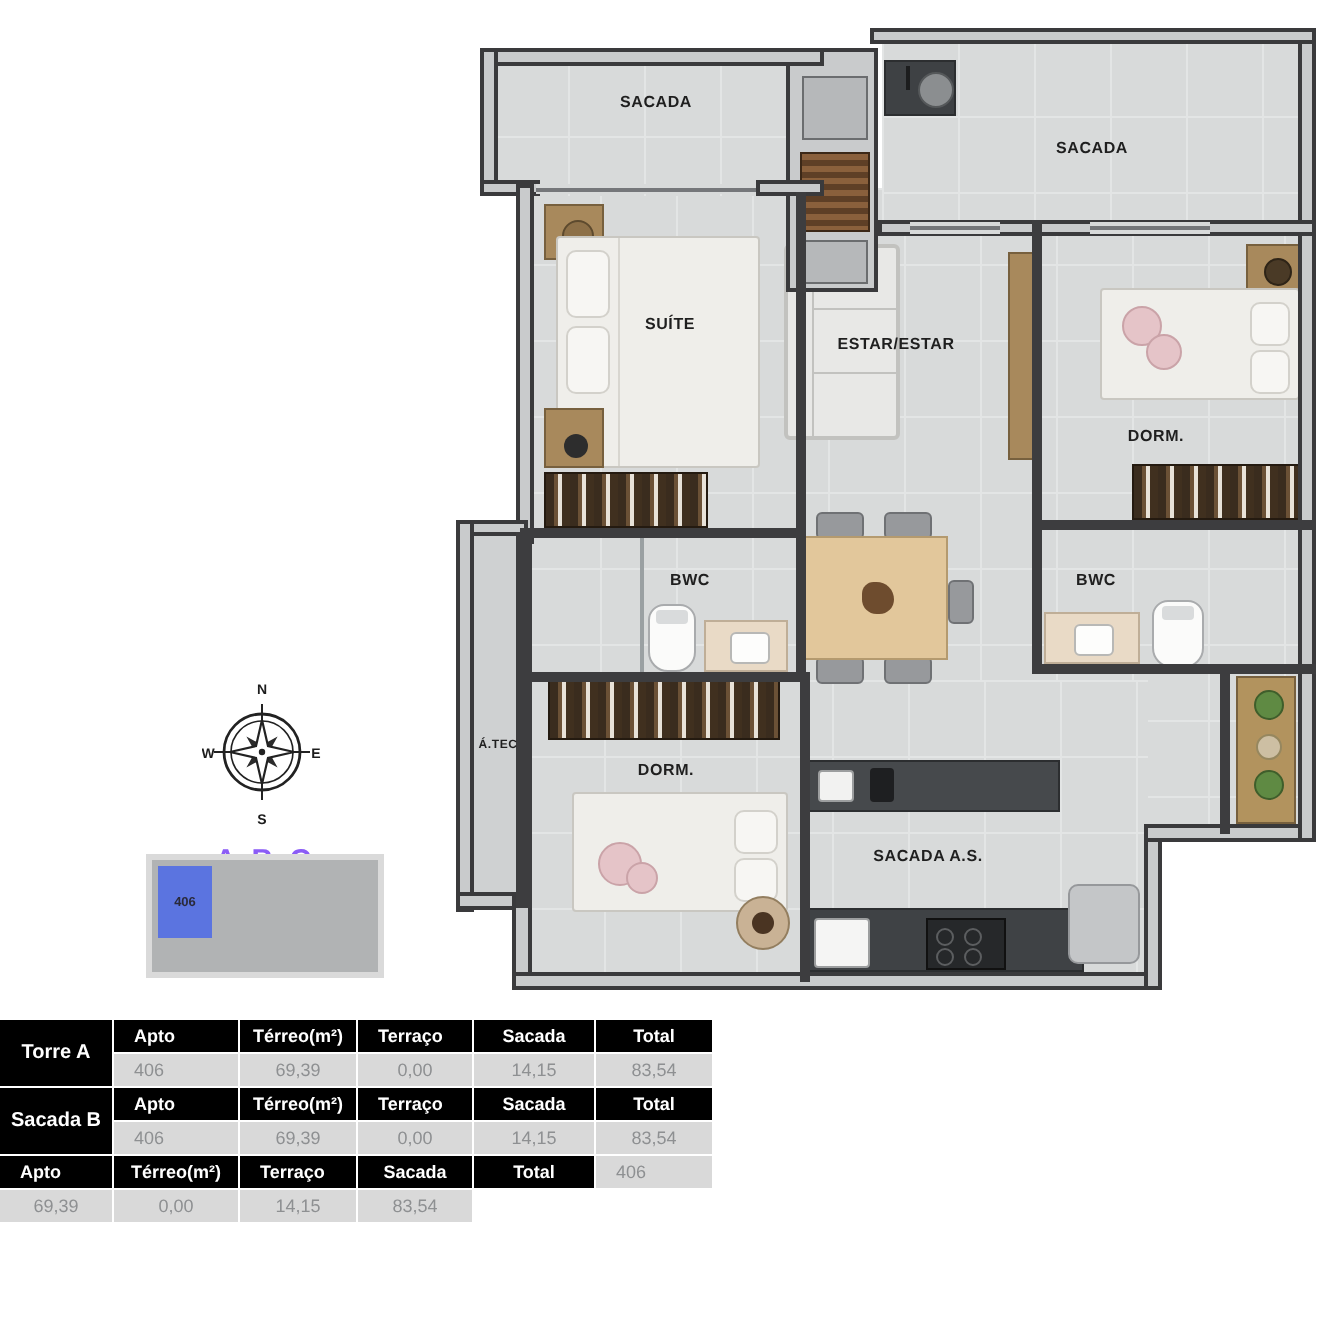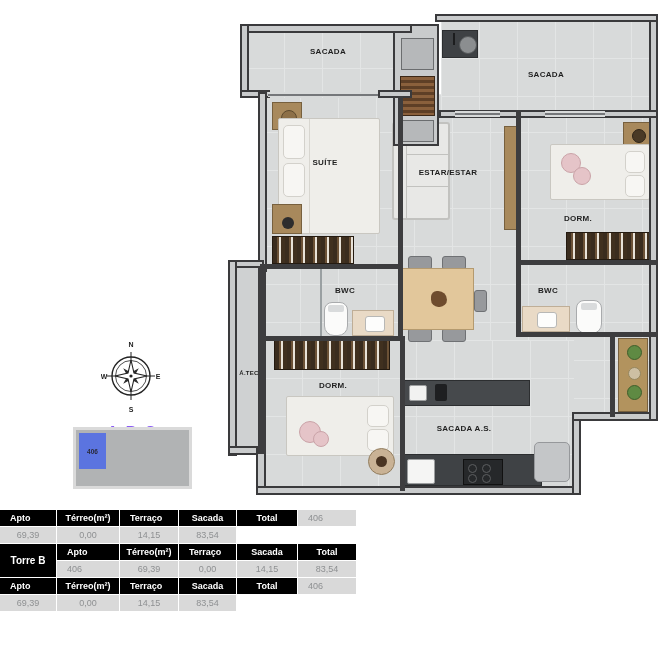--- a/index.html
+++ b/index.html
@@ -186,21 +186,21 @@
   <div class="abs wall" style="left:32px;top:322px;width:143px;height:5px;"></div>
   <div class="abs wall" style="left:288px;top:96px;width:5px;height:155px;"></div>
   <div class="abs wall" style="left:288px;top:246px;width:142px;height:5px;"></div>
   <div class="abs wall" style="left:288px;top:318px;width:142px;height:5px;"></div>
   <div class="abs wall" style="left:288px;top:246px;width:5px;height:77px;"></div>
   <div class="abs wall" style="left:172px;top:322px;width:5px;height:155px;"></div>
   <div class="abs wall" style="left:382px;top:318px;width:5px;height:85px;"></div>
 
   <div class="abs roomlabel" style="left:100px;top:37px;">SACADA</div>
   <div class="abs roomlabel" style="left:318px;top:60px;">SACADA</div>
-  <div class="abs roomlabel" style="left:97px;top:148px;">SUÍTE</div>
+  <div class="abs roomlabel" style="left:107px;top:148px;">SUÍTE</div>
   <div class="abs roomlabel" style="left:220px;top:158px;">ESTAR/ESTAR</div>
   <div class="abs roomlabel" style="left:350px;top:204px;">DORM.</div>
   <div class="abs roomlabel" style="left:117px;top:276px;">BWC</div>
   <div class="abs roomlabel" style="left:320px;top:276px;">BWC</div>
   <div class="abs roomlabel" style="left:21px;top:359px;font-size:6px;">Á.TEC</div>
   <div class="abs roomlabel" style="left:105px;top:371px;">DORM.</div>
   <div class="abs roomlabel" style="left:236px;top:414px;">SACADA A.S.</div>
 </div>
 
 <svg id="compass" class="abs" width="60" height="76" viewBox="0 0 60 76">
@@ -220,34 +220,35 @@
 <div id="abc-label" class="abs">A B C</div>
 <div id="key-rect" class="abs">
   <div id="key-inner">
     <div id="key-unit" class="unit-406">406</div>
   </div>
 </div>
 
 <div id="areas-table" class="abs">
 
   <div class="tgroup">
+    <div class="tcell tower">Torre A</div>
     <div class="tcell th la">Apto</div>
     <div class="tcell th">Térreo(m²)</div>
     <div class="tcell th la">Terraço</div>
     <div class="tcell th">Sacada</div>
     <div class="tcell th">Total</div>
     <div class="tcell tv la">406</div>
     <div class="tcell tv">69,39</div>
     <div class="tcell tv">0,00</div>
     <div class="tcell tv">14,15</div>
     <div class="tcell tv">83,54</div>
   </div>
 
   <div class="tgroup">
-    <div class="tcell tower">Torre B</div>
+    <div class="tcell tower">Sacada B</div>
     <div class="tcell th la">Apto</div>
     <div class="tcell th">Térreo(m²)</div>
     <div class="tcell th la">Terraço</div>
     <div class="tcell th">Sacada</div>
     <div class="tcell th">Total</div>
     <div class="tcell tv la">406</div>
     <div class="tcell tv">69,39</div>
     <div class="tcell tv">0,00</div>
     <div class="tcell tv">14,15</div>
     <div class="tcell tv">83,54</div>

